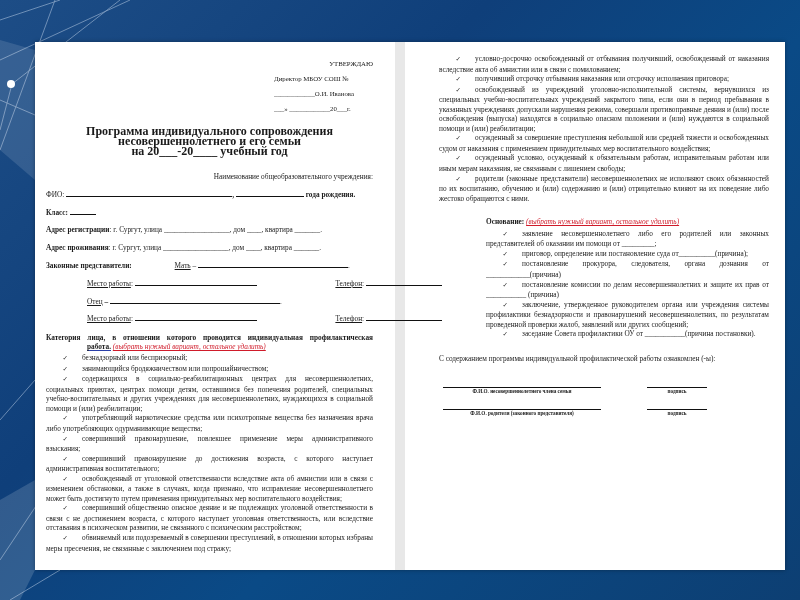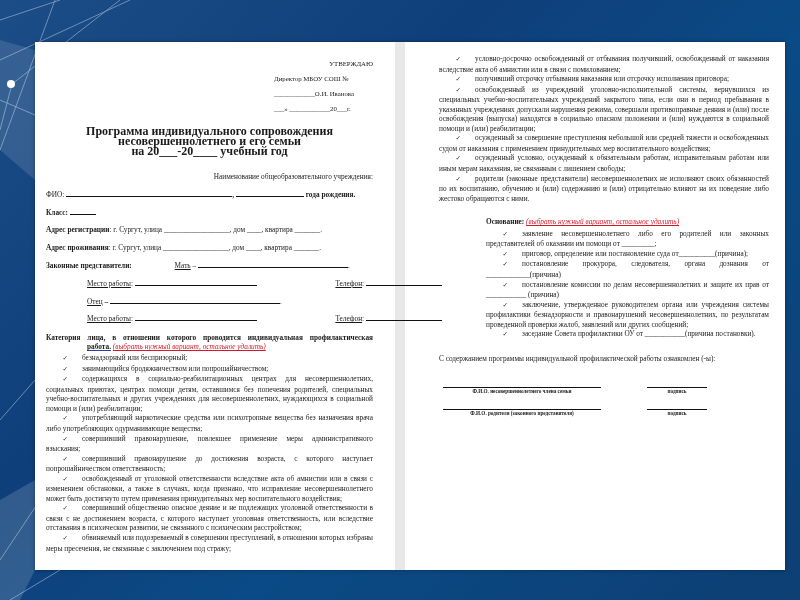--- a/index.html
+++ b/index.html
@@ -125,21 +125,21 @@
       <span class="u" style="color:#222;text-decoration-color:#2a3fa8">работа.</span>
       <span class="red" style="font-weight:normal">(выбрать нужный вариант, остальное удалить)</span>
     </div>
 
     <div style="margin-top:2px">
       <div class="item"><span class="chk">✓</span><span>безнадзорный или беспризорный;</span> <span></span></div>
       <div class="item"><span class="chk">✓</span><span>занимающийся бродяжничеством или попрошайничеством;</span> <span></span></div>
       <div class="item"><span class="chk">✓</span><span>содержащихся в социально-реабилитационных центрах для</span> <span>несовершеннолетних, социальных приютах, центрах помощи детям, оставшимся без попечения родителей, специальных учебно-воспитательных и других учреждениях для несовершеннолетних, нуждающихся в социальной помощи и (или) реабилитации;</span></div>
       <div class="item"><span class="chk">✓</span><span>употребляющий наркотические средства или психотропные вещества без</span> <span>назначения врача либо употребляющих одурманивающие вещества;</span></div>
       <div class="item"><span class="chk">✓</span><span>совершивший правонарушение, повлекшее применение меры</span> <span>административного взыскания;</span></div>
-      <div class="item"><span class="chk">✓</span><span>совершивший правонарушение до достижения возраста, с которого наступает</span> <span>попрошайничеством ответственность;</span></div>
+      <div class="item"><span class="chk">✓</span><span>совершивший правонарушение до достижения возраста, с которого наступает</span> <span>административная воспитательного;</span></div>
       <div class="item"><span class="chk">✓</span><span>освобожденный от уголовной ответственности вследствие акта об амнистии</span> <span>или в связи с изменением обстановки, а также в случаях, когда признано, что исправление несовершеннолетнего может быть достигнуто путем применения принудительных мер воспитательного воздействия;</span></div>
       <div class="item"><span class="chk">✓</span><span>совершивший общественно опасное деяние и не подлежащих уголовной</span> <span>ответственности в связи с не достижением возраста, с которого наступает уголовная ответственность, или вследствие отставания в психическом развитии, не связанного с психическим расстройством;</span></div>
       <div class="item"><span class="chk">✓</span><span>обвиняемый или подозреваемый в совершении преступлений, в отношении</span> <span>которых избраны меры пресечения, не связанные с заключением под стражу;</span></div>
     </div>
   </div>
 
   <div class="page right">
     <div class="top">
       <div class="item"><span class="chk">✓</span><span>условно-досрочно освобожденный от отбывания получивший, освобожденный от</span> <span>наказания вследствие акта об амнистии или в связи с помилованием;</span></div>
       <div class="item"><span class="chk">✓</span><span>получивший отсрочку отбывания наказания или отсрочку исполнения</span> <span>приговора;</span></div>

